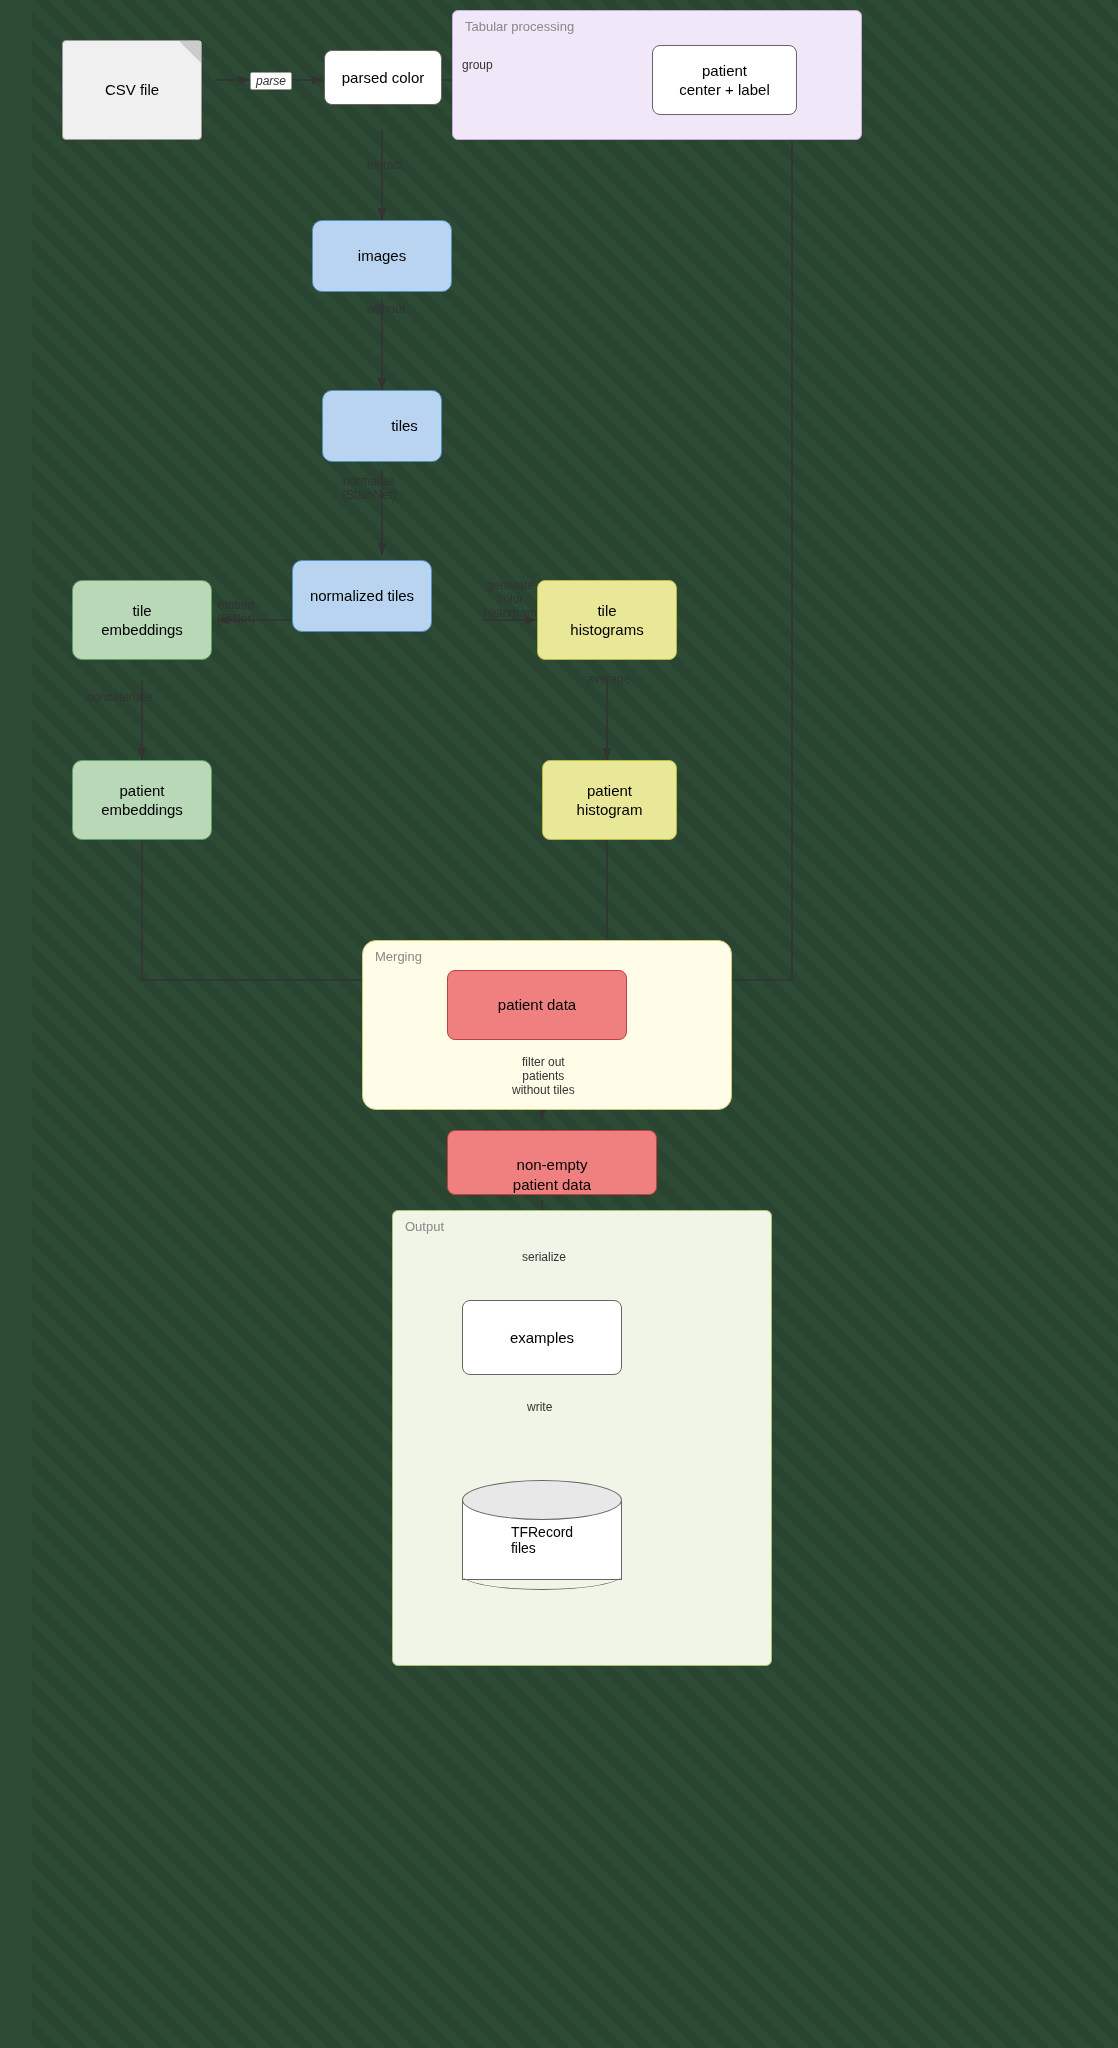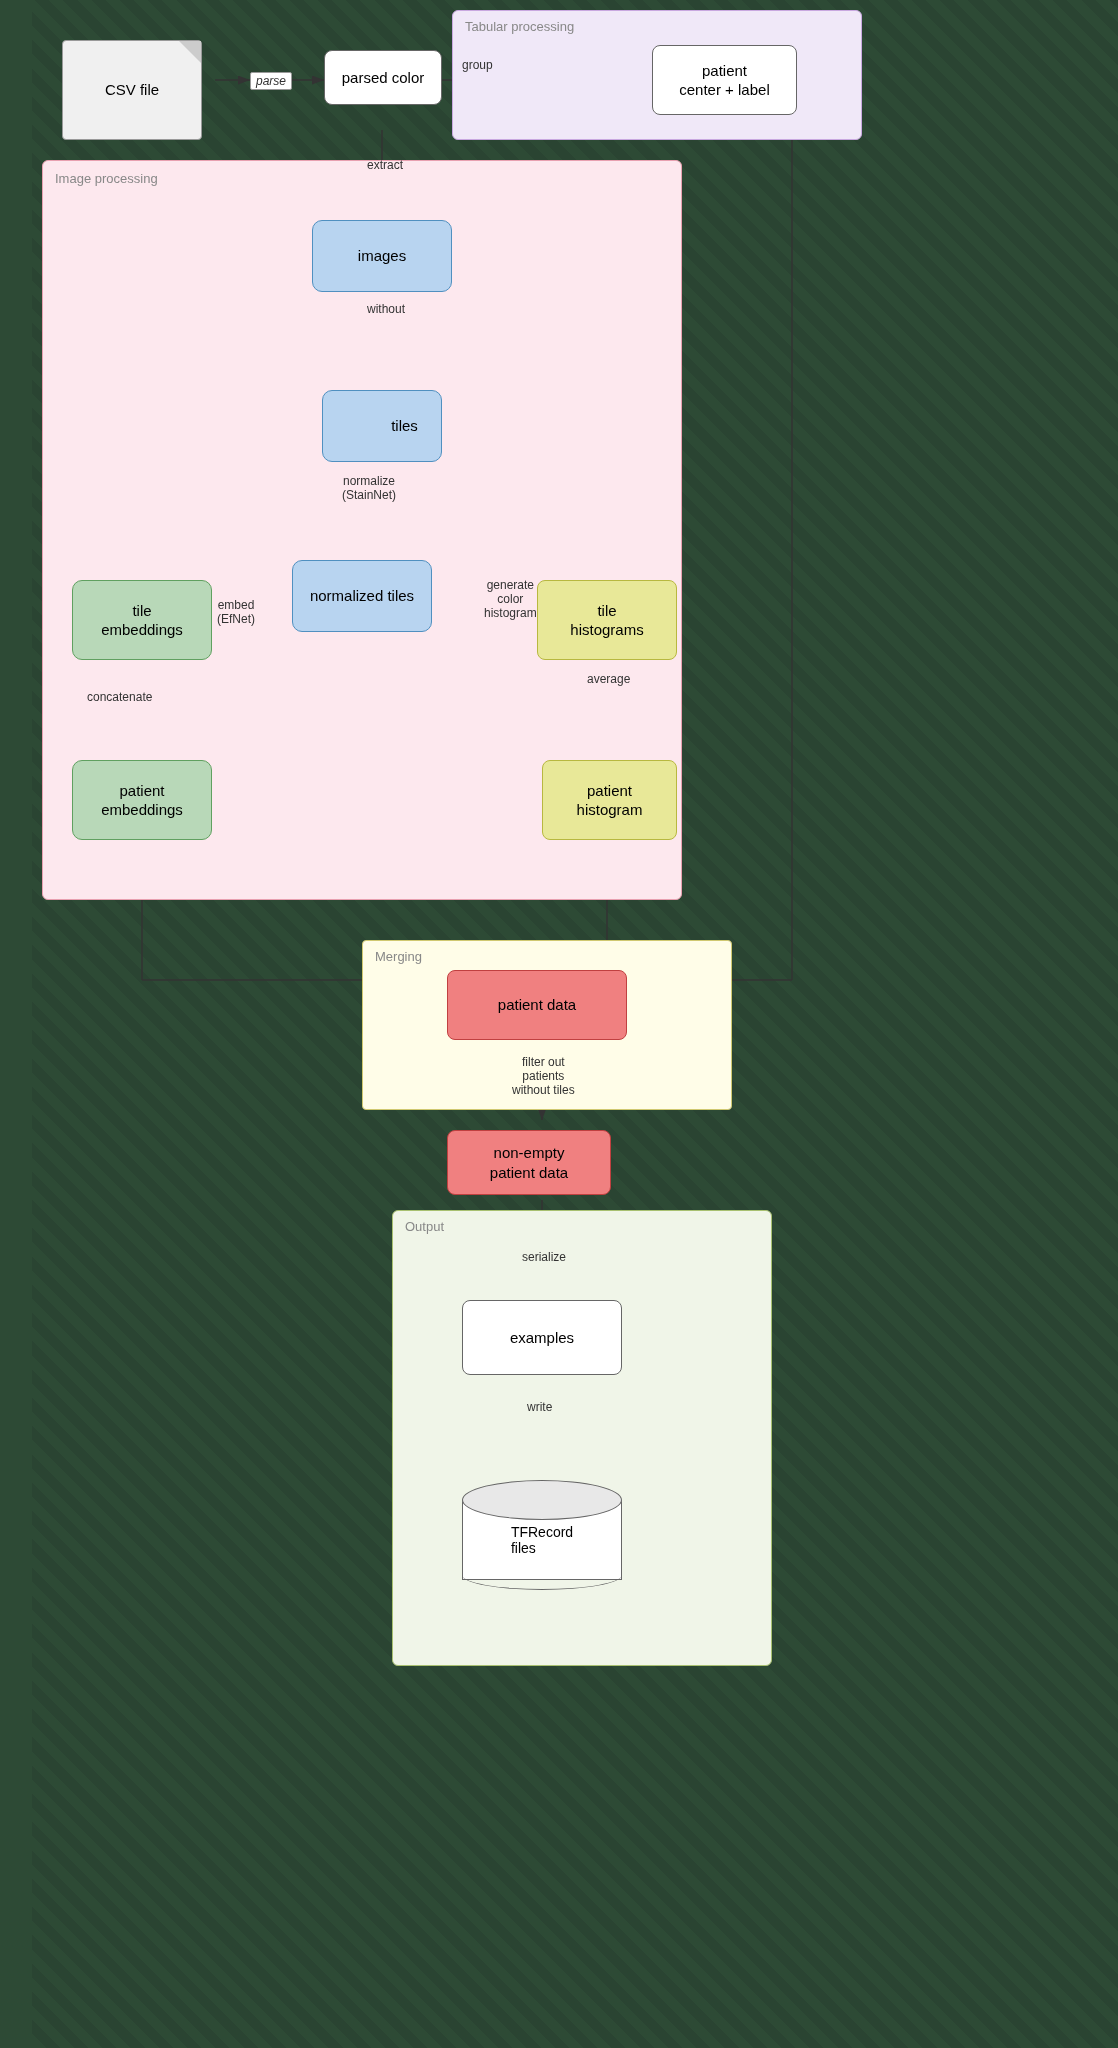--- a/index.html
+++ b/index.html
@@ -67,21 +67,21 @@
 
     
     .merging-box {
       position: absolute;
       top: 940px;
       left: 330px;
       width: 370px;
       height: 170px;
       background: #fffde8;
       border: 1.5px solid #d0c870;
-      border-radius: 4px;
+      border-radius: 14px;
     }
     .merging-box .section-label {
       position: absolute;
       top: 8px;
       left: 12px;
       font-size: 13px;
       color: #888;
     }
 
     
@@ -244,23 +244,20 @@
     <span>parsed color</span>
   </div>
 
   <div class="arrow-label" style="left:430px; top:58px;">group</div>
 
   <div class="node node-rect" style="left:620px; top:45px; width:145px; height:70px;">
     <span style="white-space:pre;">patient
 center + label</span>
   </div>
 
-  <div class="image-box">
-    <span class="section-label">Image processing</span>
-  </div>
 
   <div class="arrow-label" style="left:335px; top:158px;">extract</div>
 
   <div class="node node-blue" style="left:280px; top:220px; width:140px; height:72px;">
     <span>images</span>
   </div>
 
   <div class="arrow-label" style="left:335px; top:302px;">without</div>
 
   <div class="node node-blue" style="left:290px; top:390px; width:120px; height:72px;padding-left:45px;">
@@ -310,21 +307,21 @@
   </div>
 
   <div class="node node-red" style="left:415px; top:970px; width:180px; height:70px;">
     <span>patient data</span>
   </div>
 
   <div class="arrow-label" style="left:480px; top:1055px; white-space:pre;">filter out
 patients
 without tiles</div>
 
-  <div class="node node-red" style="left:415px; top:1130px; width:164px; height:65px;">
+  <div class="node node-red" style="left:415px; top:1130px; width:210px; height:65px;align-items:flex-end;">
     <span style="white-space:pre;">non-empty
 patient data</span>
   </div>
 
   <div class="output-box">
     <span class="section-label">Output</span>
   </div>
 
   <div class="arrow-label" style="left:490px; top:1250px;">serialize</div>
 

